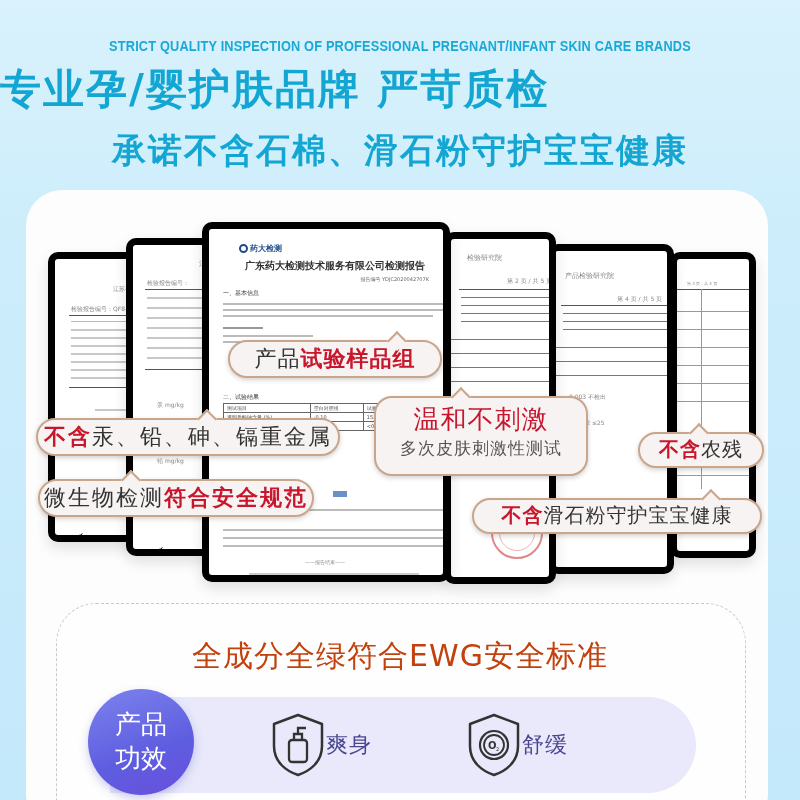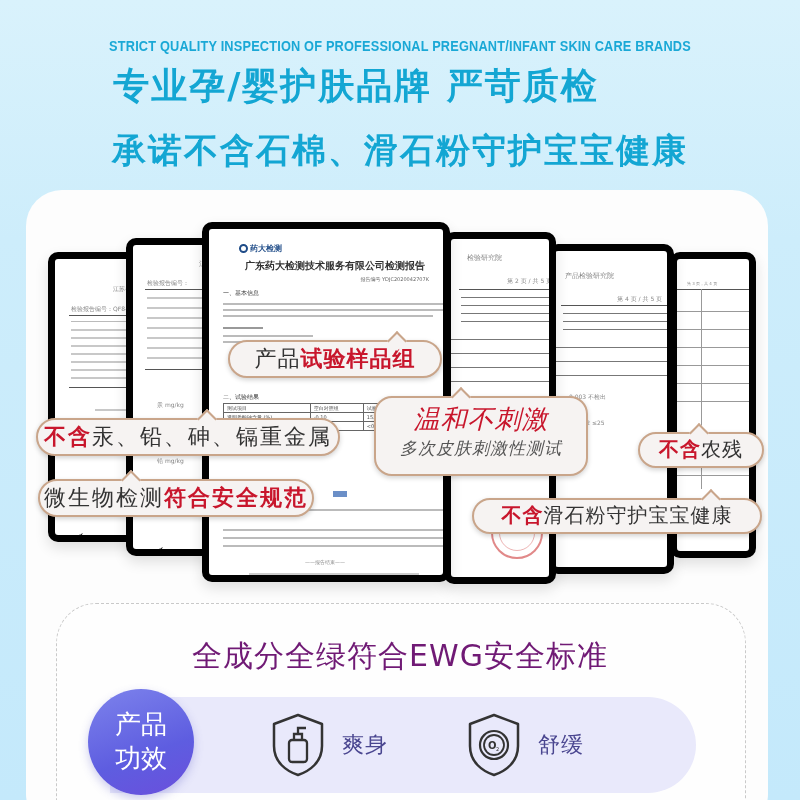--- a/index.html
+++ b/index.html
@@ -12,22 +12,22 @@
   .page { position: absolute; left: 0; top: 0; width: 800px; height: 800px; }
 
   
   .eyebrow {
     position: absolute; top: 38px; left: 0; width: 800px; text-align: center;
     font-family: "Liberation Sans", sans-serif; font-weight: bold;
     font-size: 14.5px; color: #1aa8d6; letter-spacing: 0.2px;
     transform: scaleX(0.88); transform-origin: center;
   }
   .headline {
-    position: absolute; top: 62px; left: 0; width: 712px; text-align: center;
-    font-size: 36px; font-weight: bold; color: #13a6d3; letter-spacing: 2px;
+    position: absolute; top: 62px; left: 0; width: 712px; text-align: left;
+    font-size: 41px; font-weight: bold; color: #13a6d3; letter-spacing: 2px;
     white-space: nowrap;
   }
   .subhead {
     position: absolute; top: 128px; left: 0; width: 800px; text-align: center;
     font-size: 34px; font-weight: bold; color: #13a6d3; letter-spacing: 2px;
     white-space: nowrap;
   }
 
   
   .panel {
@@ -85,51 +85,51 @@
   .bubble .red { color: #c8162c; font-weight: bold; }
   .bubble .dark { color: #333; }
   .bubble .tail {
     position: absolute; width: 14px; height: 14px; background: #f6f3f2;
     border-left: 2.5px solid #c9a58a; border-top: 2.5px solid #c9a58a;
     transform: rotate(45deg); top: -8px;
   }
 
   .b1 { left: 228px; top: 340px; width: 214px; height: 38px; font-size: 22px; line-height: 33px; letter-spacing: 1px; }
   .b2 { left: 36px; top: 418px; width: 304px; height: 38px; font-size: 22px; line-height: 33px; letter-spacing: 2px; }
-  .b3 { left: 374px; top: 396px; width: 214px; height: 80px; border-radius: 18px; font-style: italic; }
+  .b3 { left: 374px; top: 396px; width: 214px; height: 80px; border-radius: 18px; }
   .b3 .l1 { font-size: 26px; line-height: 34px; margin-top: 4px; color: #c8162c; letter-spacing: 1px; }
   .b3 .l2 { font-size: 17px; line-height: 24px; color: #555; letter-spacing: 1px; }
   .b4 { left: 638px; top: 432px; width: 126px; height: 36px; font-size: 20px; line-height: 31px; letter-spacing: 1px; }
   .b5 { left: 472px; top: 498px; width: 290px; height: 36px; font-size: 20px; line-height: 31px; letter-spacing: 1px; }
   .b6 { left: 38px; top: 479px; width: 276px; height: 38px; font-size: 22px; line-height: 33px; letter-spacing: 2px; }
 
   
   .card {
     position: absolute; left: 56px; top: 603px; width: 690px; height: 240px;
     border: 1.5px dashed #c9c9c9; border-radius: 40px; background: #fefefe;
   }
   .card-title {
     position: absolute; left: 0; top: 636px; width: 800px; text-align: center;
-    font-size: 30px; color: #701a75; letter-spacing: 1px; white-space: nowrap;
+    font-size: 30px; color: #c2410c; letter-spacing: 1px; white-space: nowrap;
   }
   .benefit-bar {
     position: absolute; left: 110px; top: 697px; width: 586px; height: 96px;
     background: #e9e9fb; border-radius: 0 48px 48px 0;
   }
   .benefit-circle {
     position: absolute; left: 88px; top: 689px; width: 106px; height: 106px; border-radius: 50%;
     background: linear-gradient(160deg, #7d83ec 0%, #5e5de0 60%, #6a4fdc 100%);
     box-shadow: 0 4px 10px rgba(90,90,200,0.3);
     color: #fff; text-align: center; font-size: 26px; line-height: 34px; padding-top: 18px;
   }
   .benefit {
     position: absolute; top: 712px; display: flex; align-items: center;
   }
   .benefit svg { display: block; }
-  .benefit .label { font-size: 22px; color: #4a4690; margin-left: 16px; letter-spacing: 1px; }
+  .benefit .label { font-size: 22px; color: #4a4690; letter-spacing: 1px; }
   .ben-1 { left: 270px; }
   .ben-2 { left: 466px; }
 </style>
 </head>
 <body>
 
 <div class="page">
 
   <div class="eyebrow">STRICT QUALITY INSPECTION OF PROFESSIONAL PREGNANT/INFANT SKIN CARE BRANDS</div>
   <div class="headline">专业孕/婴护肤品牌 严苛质检</div>

